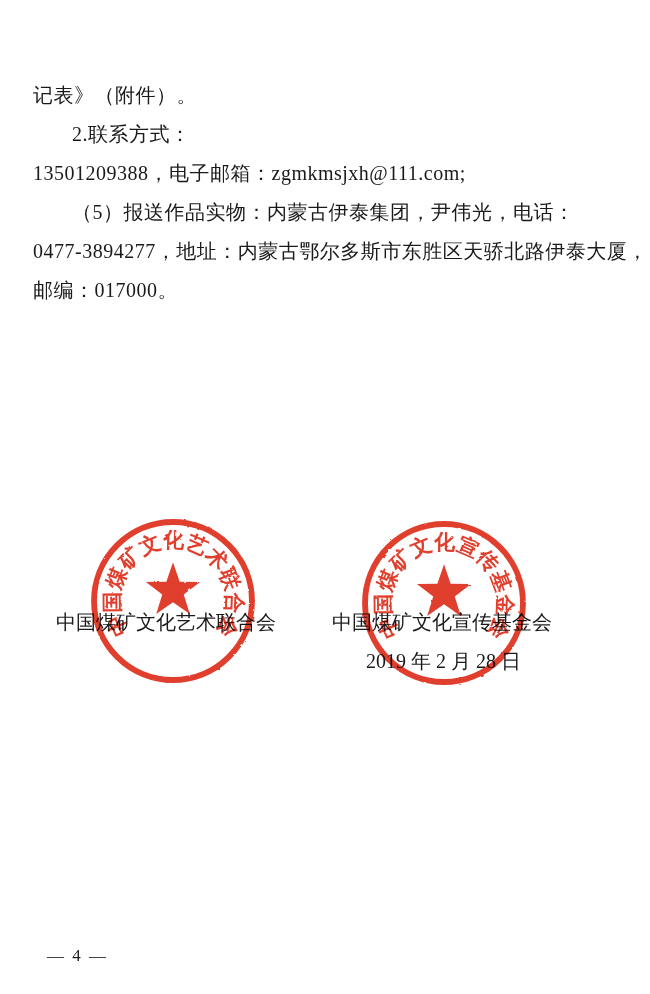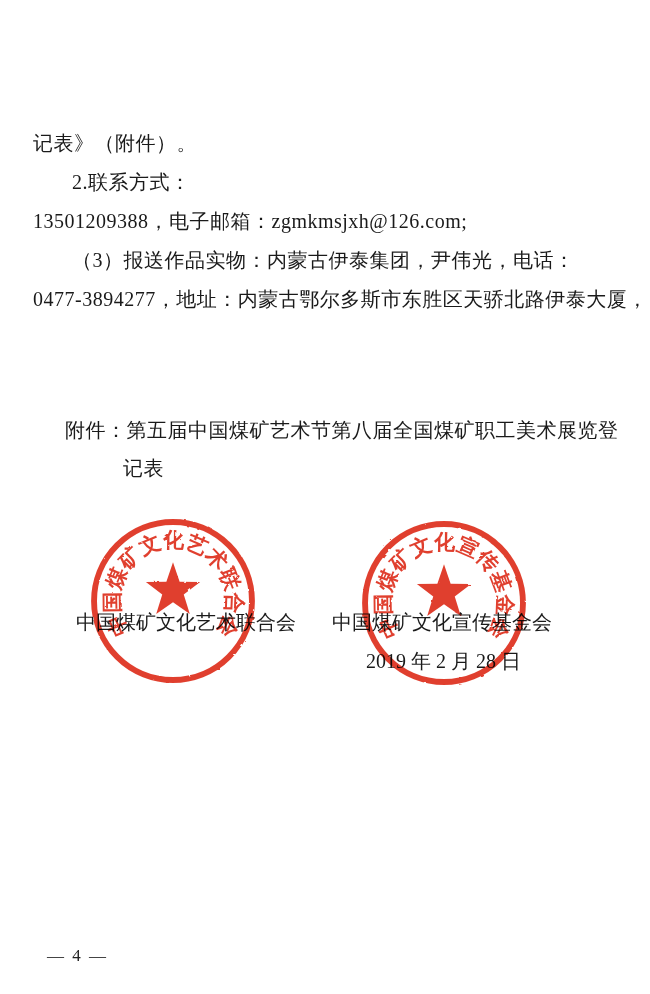--- a/index.html
+++ b/index.html
@@ -10,38 +10,38 @@
   html,body{margin:0;padding:0;background:#ffffff;}
   .page{
     position:relative;
     width:650px;height:994px;
     background:var(--page-bg);
     overflow:hidden;
     font-family:"Liberation Serif","DejaVu Serif",serif;
     color:var(--text-color);
   }
   .body-lines{
-    position:absolute;top:76px;left:33px;right:20px;margin-top:48px;
+    position:absolute;top:76px;left:33px;right:20px;
   }
   .bline{
     line-height:39px;font-size:20px;white-space:nowrap;
     letter-spacing:0.5px;
   }
   .bline.ind{padding-left:39px;}
   .attachment{
     position:absolute;top:411px;left:33px;right:20px;
   }
   .aline{line-height:38px;font-size:20px;white-space:nowrap;letter-spacing:0.5px;}
   .aline.a1{padding-left:32px;}
   .aline.a2{padding-left:90px;}
   .org-label{
     position:absolute;top:610px;font-size:20px;line-height:24px;
     white-space:nowrap;color:var(--text-color);letter-spacing:0px;
   }
-  .org-left{left:76px;}
+  .org-left{left:56px;}
   .org-right{left:332px;}
   .date-line{
     position:absolute;top:649px;left:366px;
     font-size:20px;line-height:24px;white-space:nowrap;
   }
   .page-number{
     position:absolute;left:47px;top:946px;
     font-size:17px;letter-spacing:2px;color:#222;
   }
   .seal{
@@ -59,29 +59,26 @@
   }
 </style>
 </head>
 <body>
 
 <div class="page">
 
   <div class="body-lines">
     <div class="bline">记表》（附件）。</div>
     <div class="bline ind">2.联系方式：</div>
-    <div class="bline">13501209388，电子邮箱：zgmkmsjxh@126.com;</div>
-    <div class="bline ind">（3）报送作品实物：内蒙古伊泰集团，尹伟光，电话：</div>
+    <div class="bline">13501209388，电子邮箱：zgmkmsjxh@111.com;</div>
+    <div class="bline ind">（5）报送作品实物：内蒙古伊泰集团，尹伟光，电话：</div>
     <div class="bline">0477-3894277，地址：内蒙古鄂尔多斯市东胜区天骄北路伊泰大厦，</div>
+    <div class="bline">邮编：017000。</div>
   </div>
 
-  <div class="attachment">
-    <div class="aline a1">附件：第五届中国煤矿艺术节第八届全国煤矿职工美术展览登</div>
-    <div class="aline a2">记表</div>
-  </div>
 
   <div class="org-label org-left">中国煤矿文化艺术联合会</div>
   <div class="org-label org-right">中国煤矿文化宣传基金会</div>
   <div class="date-line">2019 年 2 月 28 日</div>
 
   <div class="seal seal-left">
     <svg viewBox="0 0 200 200" width="168" height="168">
       <defs>
         <path id="sealArcL" d="M 47.6 136.7 A 64 64 0 1 1 152.4 136.7" fill="none"></path>
         <filter id="roughL" x="-10%" y="-10%" width="120%" height="120%">

